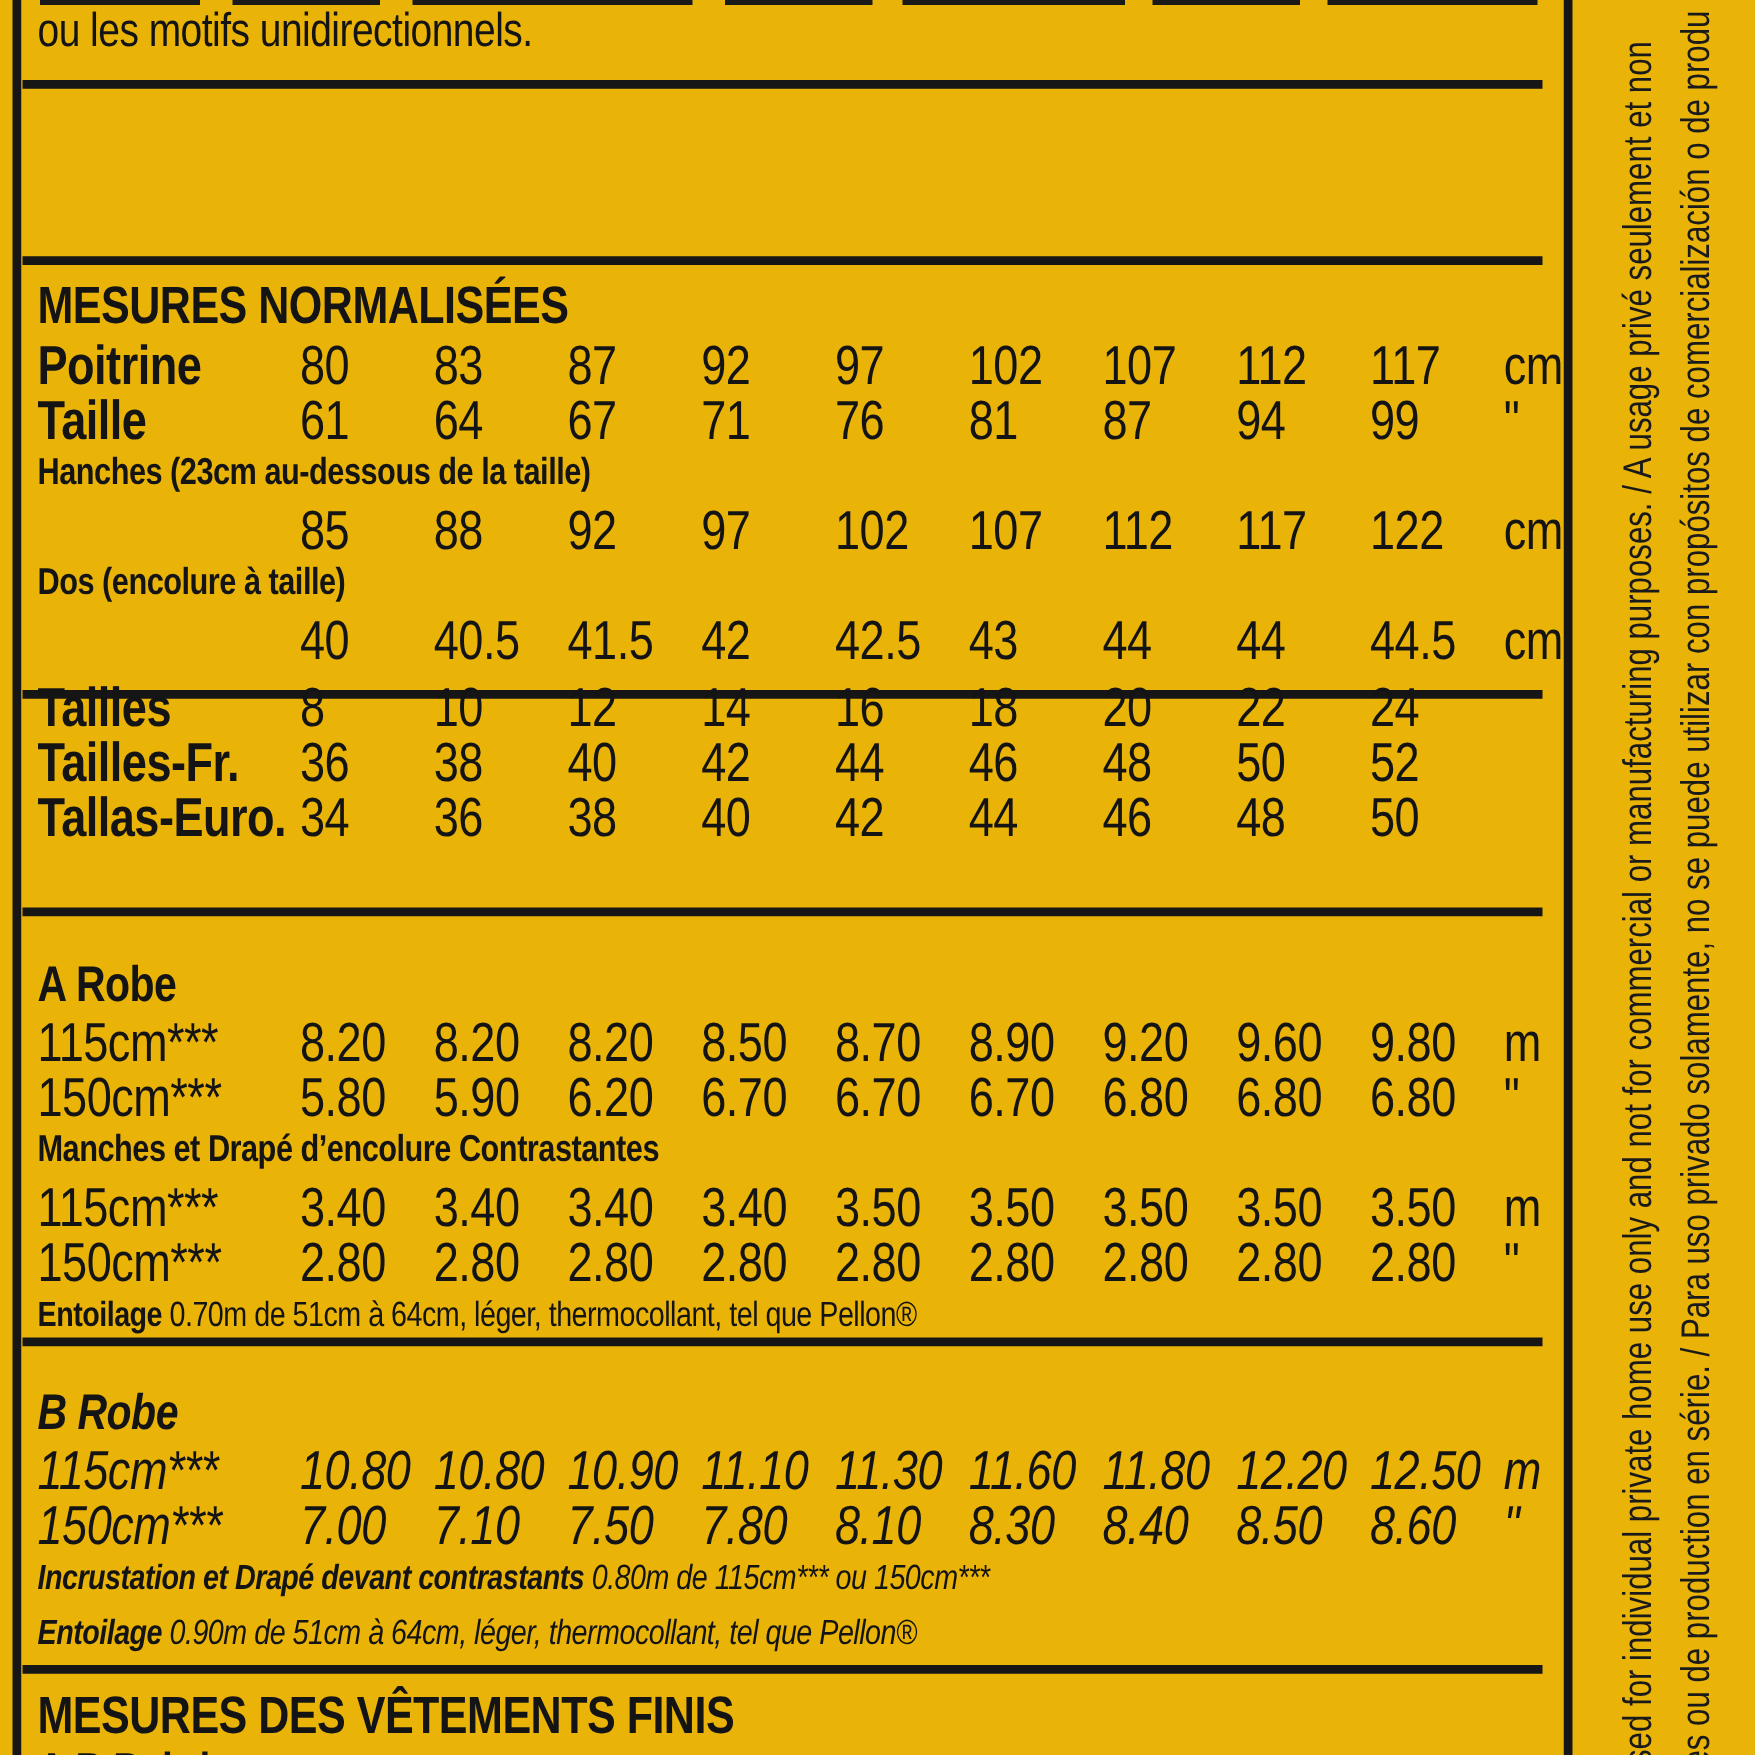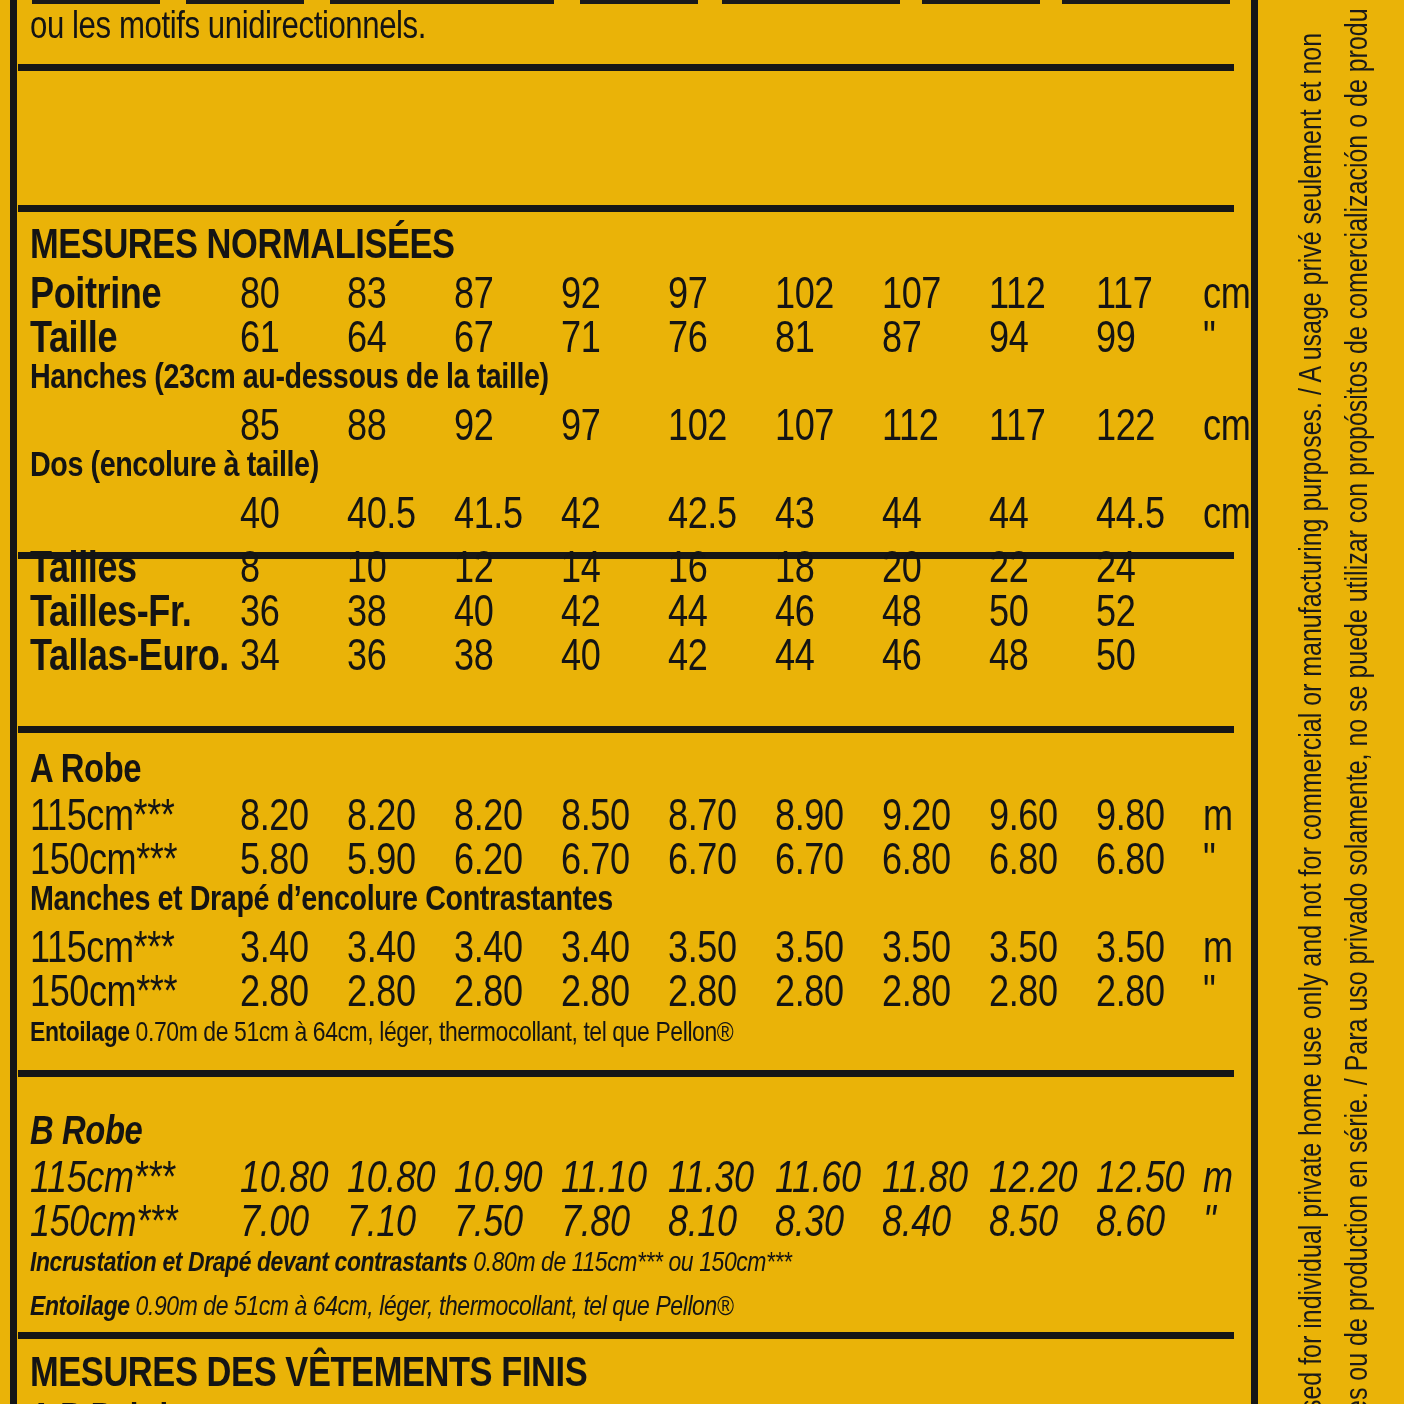--- a/index.html
+++ b/index.html
@@ -25,21 +25,21 @@
 
   .cond{display:inline-block;transform:scaleX(.82);transform-origin:0 50%;white-space:nowrap;letter-spacing:-.5px;}
   .bold{font-weight:bold;}
 
   .para{font-size:38px;line-height:43px;}
   .section-title{font-size:42px;font-weight:bold;height:48px;display:flex;align-items:flex-start;}
   .robe-title{font-size:40px;font-weight:bold;height:44px;display:flex;align-items:center;}
 
   .trow{font-size:44px;}
   .grid-row{display:grid;grid-template-columns:210px repeat(9,107px) 1fr;height:44px;align-items:center;}
-  .heading-row{display:flex;height:44px;align-items:flex-start;font-size:35px;}
+  .heading-row{display:flex;height:44px;align-items:center;font-size:30px;}
   .tlabel,.tcell,.tunit{overflow:visible;white-space:nowrap;}
   .note{font-size:28px;height:44px;display:flex;align-items:center;}
 
   
   .partial-row{font-size:38px;font-weight:bold;height:44px;display:flex;align-items:flex-start;}
 
   
   .vtext{position:absolute;white-space:nowrap;font-size:32px;line-height:38px;color:#1a1a1a;
          transform:rotate(-90deg) scaleX(.78);transform-origin:0 0;}
   #vtext-line1{left:1291px;top:1412px;}
@@ -179,21 +179,21 @@
           <span class="tcell"><span class="cond">46</span></span>
           <span class="tcell"><span class="cond">48</span></span>
           <span class="tcell"><span class="cond">50</span></span>
           <span class="tunit"><span class="cond"></span></span>
         </div>
       </div>
   </div>
 
   <div class="hrule" style="top:726px;"></div>
 
-  <div class="content-block" style="top:746px;">
+  <div class="content-block" style="top:766px;">
     <div class="robe-title">
       <span class="cond">A Robe</span>
     </div>
     <div>
         <div class="trow grid-row">
           <span class="tlabel"><span class="cond">115cm***</span></span>
           <span class="tcell"><span class="cond">8.20</span></span>
           <span class="tcell"><span class="cond">8.20</span></span>
           <span class="tcell"><span class="cond">8.20</span></span>
           <span class="tcell"><span class="cond">8.50</span></span>

